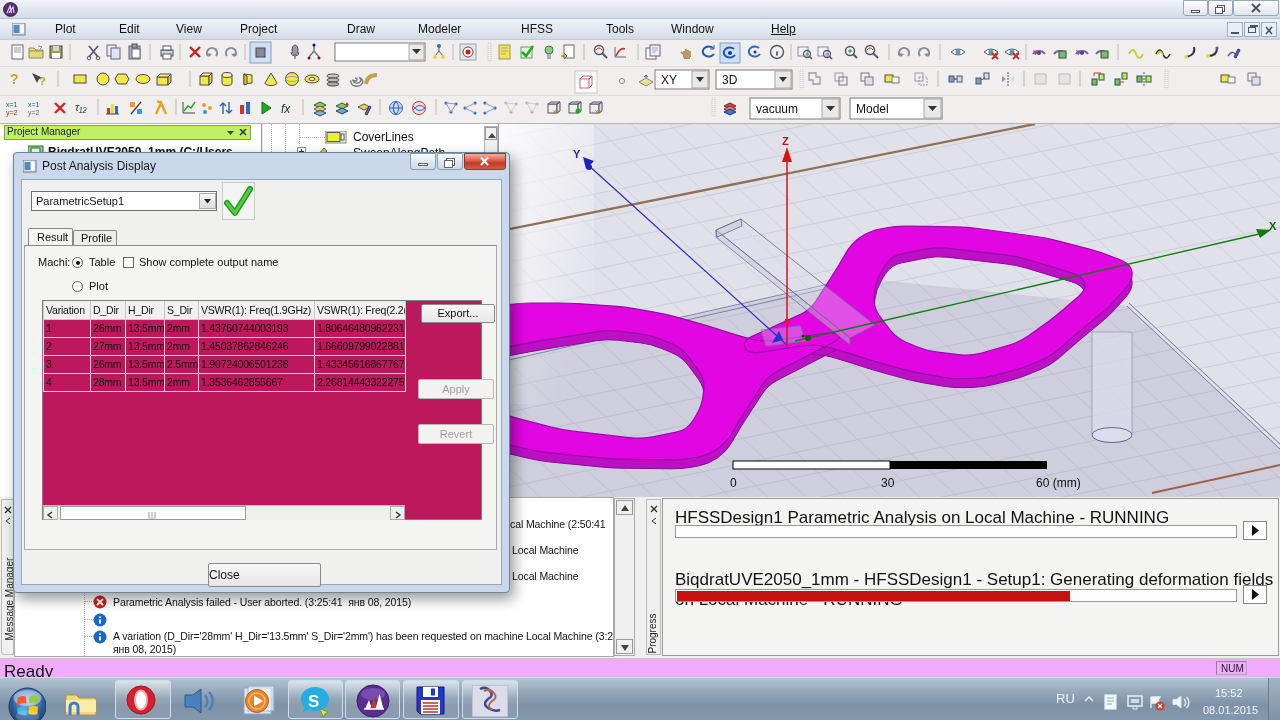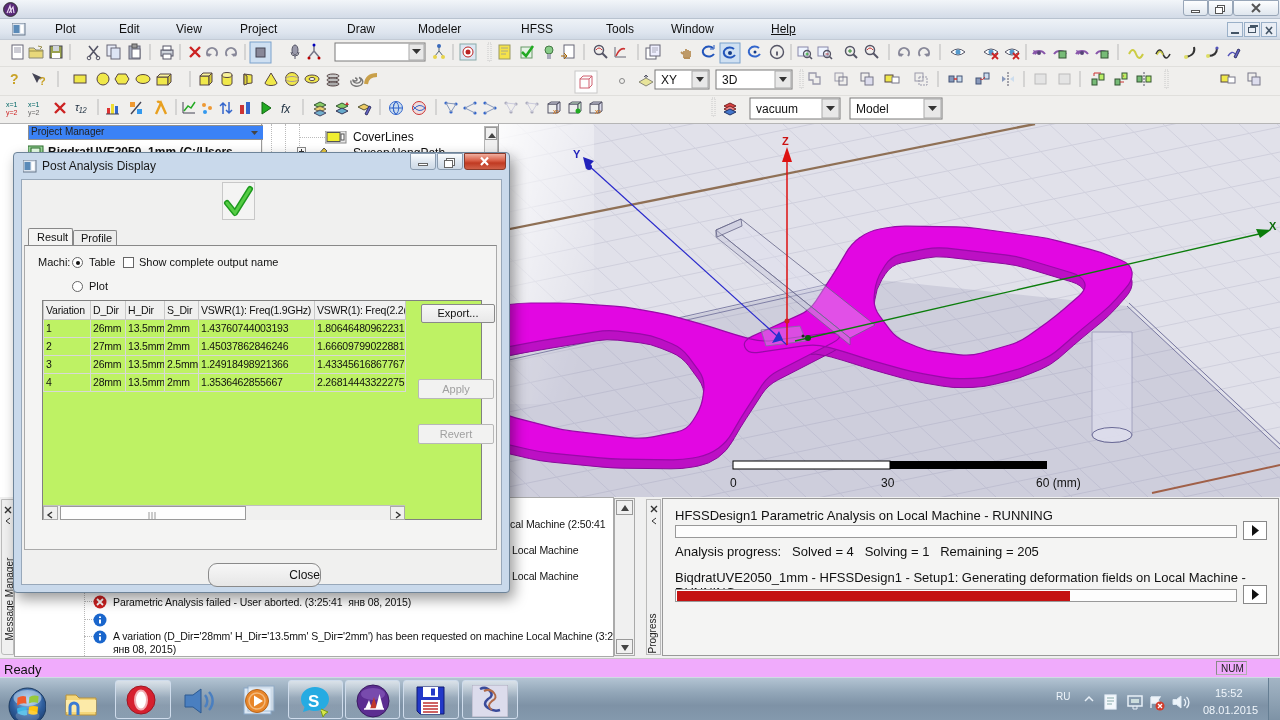--- a/index.html
+++ b/index.html
@@ -1,16 +1,16 @@
 <!DOCTYPE html>
 <html><head><meta charset="utf-8"><style>
 * { margin:0; padding:0; box-sizing:border-box; }
 body { width:1280px; height:720px; overflow:hidden; position:relative; font-family:"Liberation Sans",sans-serif; background:#f0efed; }
 .abs { position:absolute; }
-.t11 { font-size:13px; color:#111; }
+.t11 { font-size:17px; color:#111; }
 .t12 { font-size:12px; color:#111; }
 .tmsg { font-size:10.5px; color:#111; letter-spacing:-0.1px; }
 </style></head>
 <body>
 
 <div class="abs" style="left:0;top:0;width:1280px;height:19px;background:linear-gradient(180deg,#f2f5f9,#dfe5ee 60%,#d3dbe7);border-bottom:1px solid #b8c2cf;">
   <svg class="abs" style="left:3px;top:2px" width="15" height="15">
       <circle cx="7.5" cy="7.5" r="7" fill="#5a2a7a"></circle>
       <circle cx="7.5" cy="7.5" r="6.9" fill="none" stroke="#333"></circle>
       <path d="M4,11 L7,4 L8.5,11 M6,11 L10,5 L11,11" stroke="#e8d8f0" stroke-width="1.2" fill="none"></path>
@@ -556,21 +556,21 @@
       <rect x="822" y="99" width="17" height="19" fill="#e8e8e8" stroke="#aaa"></rect>
       <path d="M826,106 l4.5,5 4.5,-5 z" fill="#333"></path>
 <rect x="850" y="98" width="92" height="21" fill="#fff" stroke="#7a7a7a"></rect>
       <text x="856" y="113" font-size="12" fill="#111">Model</text>
       <rect x="924" y="99" width="17" height="19" fill="#e8e8e8" stroke="#aaa"></rect>
       <path d="M928,106 l4.5,5 4.5,-5 z" fill="#333"></path>
     </svg>
 </div>
 
 <div class="abs" style="left:0;top:124px;width:262px;height:373px;background:#fff;border-right:1px solid #9a9a9a;">
-  <div class="abs" style="left:4px;top:1px;width:247px;height:15px;background:#3b82f6;border:1px solid #8f8f8f;margin-left:24px;">
+  <div class="abs" style="left:4px;top:1px;width:247px;height:15px;background:#bef264;border:1px solid #8f8f8f;">
     <div class="abs" style="left:2px;top:0px;font-size:10px;color:#222;">Project Manager</div>
     <svg class="abs" style="left:222px;top:3px" width="22" height="8">
         <path d="M0,2 l3.5,4 3.5,-4 z" fill="#444"></path>
         <path d="M13,0 l6,6 M19,0 l-6,6" stroke="#333" stroke-width="1.5"></path>
       </svg>
   </div>
   <svg class="abs" style="left:28px;top:21px" width="16" height="12">
       <rect x="0" y="1" width="15" height="10" fill="#9fdb9f" stroke="#2a6a2a"></rect>
       <rect x="3" y="3" width="9" height="6" fill="#e8ffe8" stroke="#2a6a2a"></rect>
     </svg>
@@ -700,21 +700,20 @@
         <path d="M6,13 l-4,3 4,3" fill="none" stroke="#333"></path>
       </svg>
     <div class="abs" style="left:-18px;top:125px;font-size:10px;color:#222;transform:rotate(-90deg);white-space:nowrap;width:46px;">Progress</div>
   </div>
   <div class="abs" style="left:16px;top:1px;width:617px;height:158px;background:#f4f4f3;border:1px solid #999;">
     <div class="abs t11" style="left:12px;top:9px;">HFSSDesign1 Parametric Analysis on Local Machine - RUNNING</div>
     <div class="abs" style="left:12px;top:26px;width:562px;height:13px;border:1px solid #999;background:#fdfdfd;"></div>
     <div class="abs" style="left:580px;top:22px;width:24px;height:19px;background:#fff;border:1px solid #888;"><svg width="22" height="17">
           <path d="M8,3 l7,5.5 -7,5.5 z" fill="#111"></path>
         </svg></div>
-    <div class="abs t11" style="left:12px;top:45px;">Analysis progress:&nbsp;&nbsp; Solved = 4&nbsp;&nbsp; Solving = 1&nbsp;&nbsp; Remaining = 205</div>
     <div class="abs t11" style="left:12px;top:71px;">BiqdratUVE2050_1mm - HFSSDesign1 - Setup1: Generating deformation fields on Local Machine - RUNNING</div>
     <div class="abs" style="left:12px;top:90px;width:562px;height:13px;border:1px solid #999;background:#fdfdfd;">
         <div style="position:absolute;left:1px;top:1px;width:393px;height:10px;background:#c41111;"></div>
       </div>
     <div class="abs" style="left:580px;top:86px;width:24px;height:19px;background:#fff;border:1px solid #888;"><svg width="22" height="17">
           <path d="M8,3 l7,5.5 -7,5.5 z" fill="#111"></path>
         </svg></div>
   </div>
 </div>
 
@@ -787,21 +786,21 @@
       <rect x="17" y="4.5" width="4" height="7" fill="#2238c8"></rect>
       <rect x="7" y="16" width="19" height="14" fill="#fff"></rect>
       <path d="M9,19 h15 M9,22 h15 M9,25 h15 M9,28 h15" stroke="#c03030" stroke-width="1.5"></path>
     </svg>
   <div class="abs" style="left:462px;top:2px;width:56px;height:39px;border:1px solid #cfdcec;border-radius:3px;background:linear-gradient(rgba(255,255,255,0.55),rgba(255,255,255,0.12) 45%,rgba(255,255,255,0.05));"></div>
   <svg class="abs" style="left:472px;top:7px" width="36" height="32">
       <rect x="0" y="0" width="36" height="32" fill="#dcdcec" stroke="#aab"></rect>
       <path d="M8,4 q6,-3 10,2 t-2,8 q-6,5 0,9 t12,2" fill="none" stroke="#394a9a" stroke-width="2.5"></path>
       <path d="M12,6 q6,-3 10,2 t-2,8 q-6,5 0,9" fill="none" stroke="#b06a4a" stroke-width="2"></path>
     </svg>
-  <div class="abs" style="left:1056px;top:13px;font-size:10px;color:#eef4fa;">RU</div>
+  <div class="abs" style="left:1056px;top:13px;font-size:13px;color:#eef4fa;">RU</div>
   <svg class="abs" style="left:1083px;top:17px" width="12" height="8">
       <path d="M2,6 l4,-4 4,4" fill="none" stroke="#e8f0f8" stroke-width="1.5"></path>
     </svg>
   <svg class="abs" style="left:1100px;top:15px" width="92" height="18">
     <rect x="5" y="2" width="11" height="14" fill="#f4f8fc" stroke="#e8f0f8" stroke-width="1.2"></rect>
       <path d="M7,5 h7 M7,8 h7 M7,11 h5" stroke="#8aa"></path>
     <rect x="28" y="3" width="14" height="10" fill="none" stroke="#e8f0f8" stroke-width="1.5"></rect>
       <rect x="31" y="6" width="8" height="4" fill="#cdd"></rect>
       <path d="M33,13 v3 h4 v-3" stroke="#e8f0f8" fill="none"></path>
     <path d="M51,4 v11 M51,4 h9 l-2,3 2,3 h-9" fill="#f0f4f8" stroke="#e8f0f8" stroke-width="1.3"></path>
@@ -827,20 +826,26 @@
     </div>
   <div class="abs" style="left:423px;top:0;width:26px;height:17px;background:linear-gradient(#fbfdfe,#dde6f0 55%,#cdd9e6);border:1px solid #8a9cb0;border-radius:0 0 3px 3px;">
       <div class="abs" style="left:8px;top:4px;width:9px;height:8px;border:1px solid #666;background:#fff;"></div>
       <div class="abs" style="left:6px;top:6px;width:9px;height:8px;border:1px solid #666;background:#fff;"></div>
     </div>
   <div class="abs" style="left:450px;top:0;width:42px;height:17px;background:linear-gradient(#f0b0a0,#d85c44 45%,#c03a22 60%,#d06048);border:1px solid #8a3a2a;border-radius:0 0 3px 3px;"><svg width="40" height="15">
         <path d="M16,3.5 L23,11 M23,3.5 L16,11" stroke="#fff" stroke-width="2.2"></path>
       </svg></div>
   <div class="abs" style="left:7px;top:26px;width:481px;height:406px;background:#f0f0ef;border:1px solid #98a8ba;">
 
+    <div class="abs" style="left:9px;top:11px;width:186px;height:20px;background:#fff;border:1px solid #707070;">
+      <div class="abs" style="left:4px;top:3px;font-size:11px;color:#111;">ParametricSetup1</div>
+      <div class="abs" style="left:167px;top:1px;width:17px;height:16px;background:linear-gradient(#f6f6f6,#dddddd);border:1px solid #aaa;"><svg width="15" height="14">
+            <path d="M4,5 l3.5,4.5 3.5,-4.5 z" fill="#222"></path>
+          </svg></div>
+    </div>
 
     <div class="abs" style="left:200px;top:2px;width:33px;height:38px;border:1px solid #c8c8c8;background:#f4f4f3;">
       <svg width="31" height="36">
           <path d="M4,20 L12,30 L27,6" fill="none" stroke="#1d9a1d" stroke-width="6" stroke-linecap="round" stroke-linejoin="round"></path>
           <path d="M4,20 L12,30 L27,6" fill="none" stroke="#55cc44" stroke-width="3" stroke-linecap="round"></path>
         </svg>
     </div>
 
     <div class="abs" style="left:6px;top:48px;width:45px;height:18px;background:#f4f4f3;border:1px solid #888;border-bottom:none;border-radius:2px 2px 0 0;">
         <div class="abs" style="left:8px;top:2px;font-size:11px;color:#111;">Result</div>
@@ -853,21 +858,21 @@
       <div class="abs" style="left:13px;top:10px;font-size:11px;color:#111;">Machi:</div>
       <div class="abs" style="left:47px;top:11px;width:11px;height:11px;border:1px solid #666;border-radius:50%;background:#fff;">
           <div style="position:absolute;left:2.5px;top:2.5px;width:4px;height:4px;border-radius:50%;background:#111;"></div>
         </div>
       <div class="abs" style="left:64px;top:10px;font-size:11px;color:#111;">Table</div>
       <div class="abs" style="left:98px;top:11px;width:11px;height:11px;border:1px solid #666;background:#fff;"></div>
       <div class="abs" style="left:114px;top:10px;font-size:11px;color:#111;">Show complete output name</div>
       <div class="abs" style="left:47px;top:35px;width:11px;height:11px;border:1px solid #666;border-radius:50%;background:#fff;"></div>
       <div class="abs" style="left:64px;top:34px;font-size:11px;color:#111;">Plot</div>
 
-      <div class="abs" style="left:17px;top:54px;width:440px;height:220px;background:#bef264;border:1px solid #808080;">
+      <div class="abs" style="left:17px;top:54px;width:440px;height:220px;background:#be185d;border:1px solid #808080;">
         <table style="border-collapse:collapse;font-size:11px;color:#111;table-layout:fixed;width:362px;">
           <colgroup>
               <col style="width:47px">
               <col style="width:35px">
               <col style="width:39px">
               <col style="width:34px">
               <col style="width:116px">
               <col style="width:91px">
             </colgroup>
           <tbody>
@@ -893,21 +898,21 @@
                 <td class="dc">13.5mm</td>
                 <td class="dc">2mm</td>
                 <td class="dc">1.45037862846246</td>
                 <td class="dc">1.66609799022881</td>
               </tr>
           <tr>
                 <td class="dc">3</td>
                 <td class="dc">26mm</td>
                 <td class="dc">13.5mm</td>
                 <td class="dc">2.5mm</td>
-                <td class="dc">1.24918498921366</td>
+                <td class="dc">1.90724006501238</td>
                 <td class="dc">1.43345616867767</td>
               </tr>
           <tr>
                 <td class="dc">4</td>
                 <td class="dc">28mm</td>
                 <td class="dc">13.5mm</td>
                 <td class="dc">2mm</td>
                 <td class="dc">1.3536462855667</td>
                 <td class="dc">2.26814443322275</td>
               </tr>
@@ -928,15 +933,15 @@
                 <path d="M5,3 l4,3 -4,3" fill="none" stroke="#333" stroke-width="1.4"></path>
               </svg></div>
         </div>
       </div>
 
       <div class="abs" style="left:396px;top:58px;width:74px;height:19px;background:linear-gradient(#f7f7f7,#e8e8e8);border:1px solid #8a8a8a;border-radius:2px;text-align:center;font-size:11px;color:#111;padding-top:2px;">Export...</div>
       <div class="abs" style="left:393px;top:133px;width:76px;height:20px;background:#f2f2f1;border:1px solid #b8b8b8;border-radius:2px;text-align:center;font-size:11px;color:#a0a0a0;padding-top:3px;">Apply</div>
       <div class="abs" style="left:393px;top:178px;width:76px;height:20px;background:#f2f2f1;border:1px solid #b8b8b8;border-radius:2px;text-align:center;font-size:11px;color:#a0a0a0;padding-top:3px;">Revert</div>
     </div>
 
-    <div class="abs" style="left:186px;top:383px;width:113px;height:24px;background:linear-gradient(#f7f7f7,#e6e6e6);border:1px solid #8a8a8a;border-radius:9px;text-align:right;font-size:12px;color:#111;padding-top:4px;">Close</div>
+    <div class="abs" style="left:186px;top:383px;width:113px;height:24px;background:linear-gradient(#f7f7f7,#e6e6e6);border:1px solid #8a8a8a;border-radius:2px;text-align:left;font-size:12px;color:#111;padding-top:4px;">Close</div>
   </div>
 </div>
 
 </body></html>

